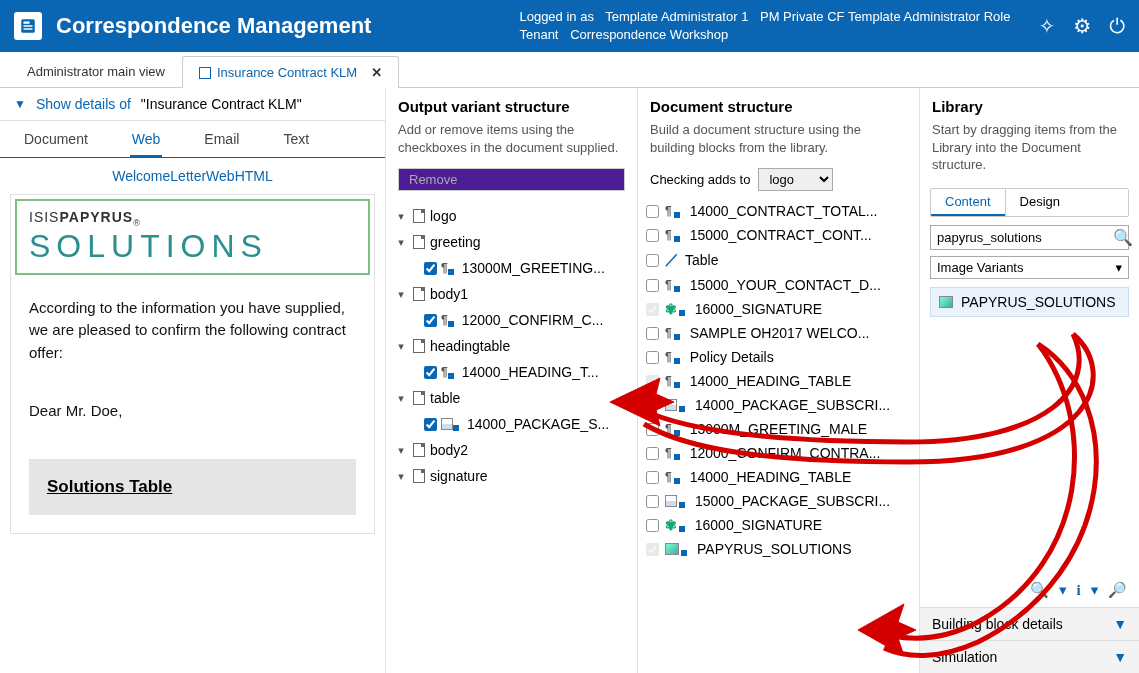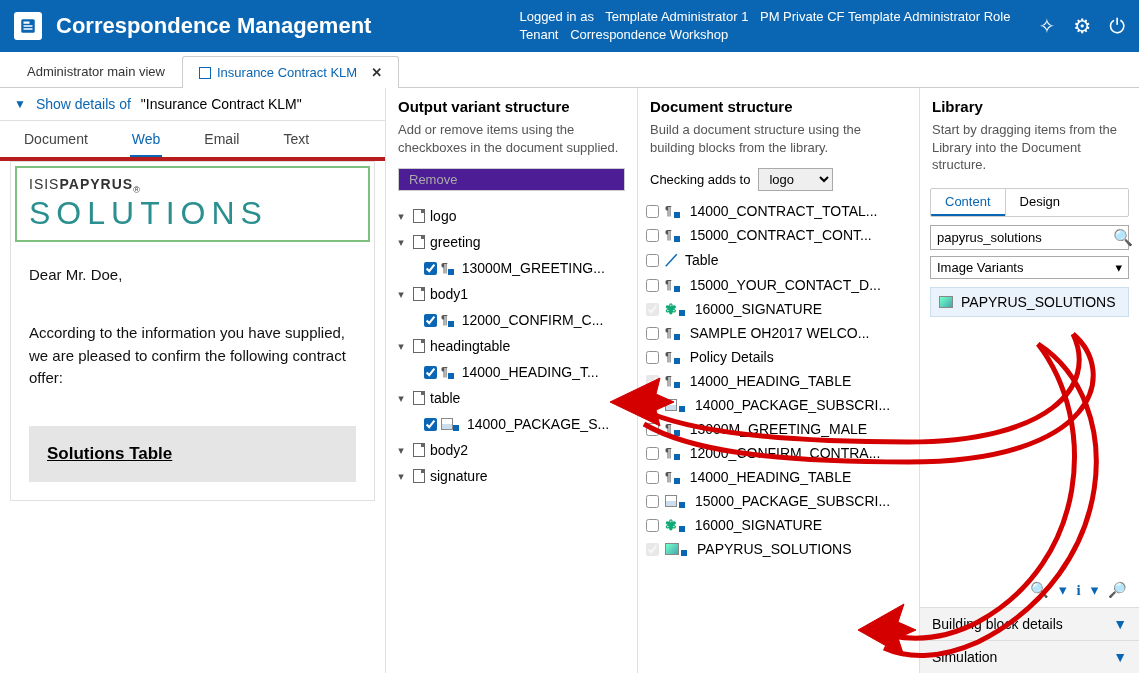--- a/index.html
+++ b/index.html
@@ -24,21 +24,21 @@
 .panel { border-right:1px solid #e0e0e0; overflow:hidden; display:flex; flex-direction:column; }
 .p-left { width:386px; }
 .p-mid { width:252px; }
 .p-right { width:282px; }
 .p-lib { flex:1; }
 
 .details-bar { padding:8px 14px; border-bottom:1px solid #e0e0e0; display:flex; align-items:center; gap:10px; font-size:14px; }
 .details-bar .chev { color:#0a66b2; font-size:12px; }
 .details-bar .link { color:#0a66b2; cursor:pointer; }
 
-.modetabs { display:flex; gap:40px; padding:6px 22px 0 22px; border-bottom:4px solid #b91c1c; font-size:14px; }
+.modetabs { display:flex; gap:40px; padding:6px 22px 0 22px; border-bottom:1px solid #b91c1c; font-size:14px; }
 .modetabs span { padding:4px 2px 8px 2px; cursor:pointer; color:#444; }
 .modetabs span.active { color:#0a66b2; border-bottom:2px solid #0a66b2; }
 
 .doc-title { text-align:center; color:#0a66b2; padding:10px 0; font-size:14px; cursor:pointer; }
 
 .preview-wrap { padding:0 10px; overflow-y:auto; flex:1; }
 .preview { border:1px solid #e0e0e0; background:#fff; }
 .logo-block { border:2px solid #7fbf7f; padding:8px 12px; margin:4px; background:#fff; }
 .logo-block .isis { font-size:14px; letter-spacing:1px; color:#333; }
 .logo-block .isis b { font-weight:700; }
@@ -146,28 +146,29 @@
       <span class="chev">▼</span>
       <span class="link">Show details of</span>
       <span>"Insurance Contract KLM"</span>
     </div>
     <div class="modetabs">
       <span>Document</span>
       <span class="active">Web</span>
       <span>Email</span>
       <span>Text</span>
     </div>
+    <div class="doc-title">WelcomeLetterWebHTML</div>
     <div class="preview-wrap">
       <div class="preview">
         <div class="logo-block">
           <div class="isis"><span>ISIS</span><b>PAPYRUS</b><sub style="font-size:9px;">®</sub></div>
           <div class="sol">SOLUTIONS</div>
         </div>
+        <div class="text">According to the information you have supplied, we are pleased to confirm the following contract offer:</div>
         <div class="text">Dear Mr. Doe,</div>
-        <div class="text">According to the information you have supplied, we are pleased to confirm the following contract offer:</div>
         <div class="solutions-table">Solutions Table</div>
       </div>
     </div>
   </div>
 
   <div class="panel p-mid">
     <div class="mid-head">
       <h3>Output variant structure</h3>
       <p>Add or remove items using the checkboxes in the document supplied.</p>
     </div>

